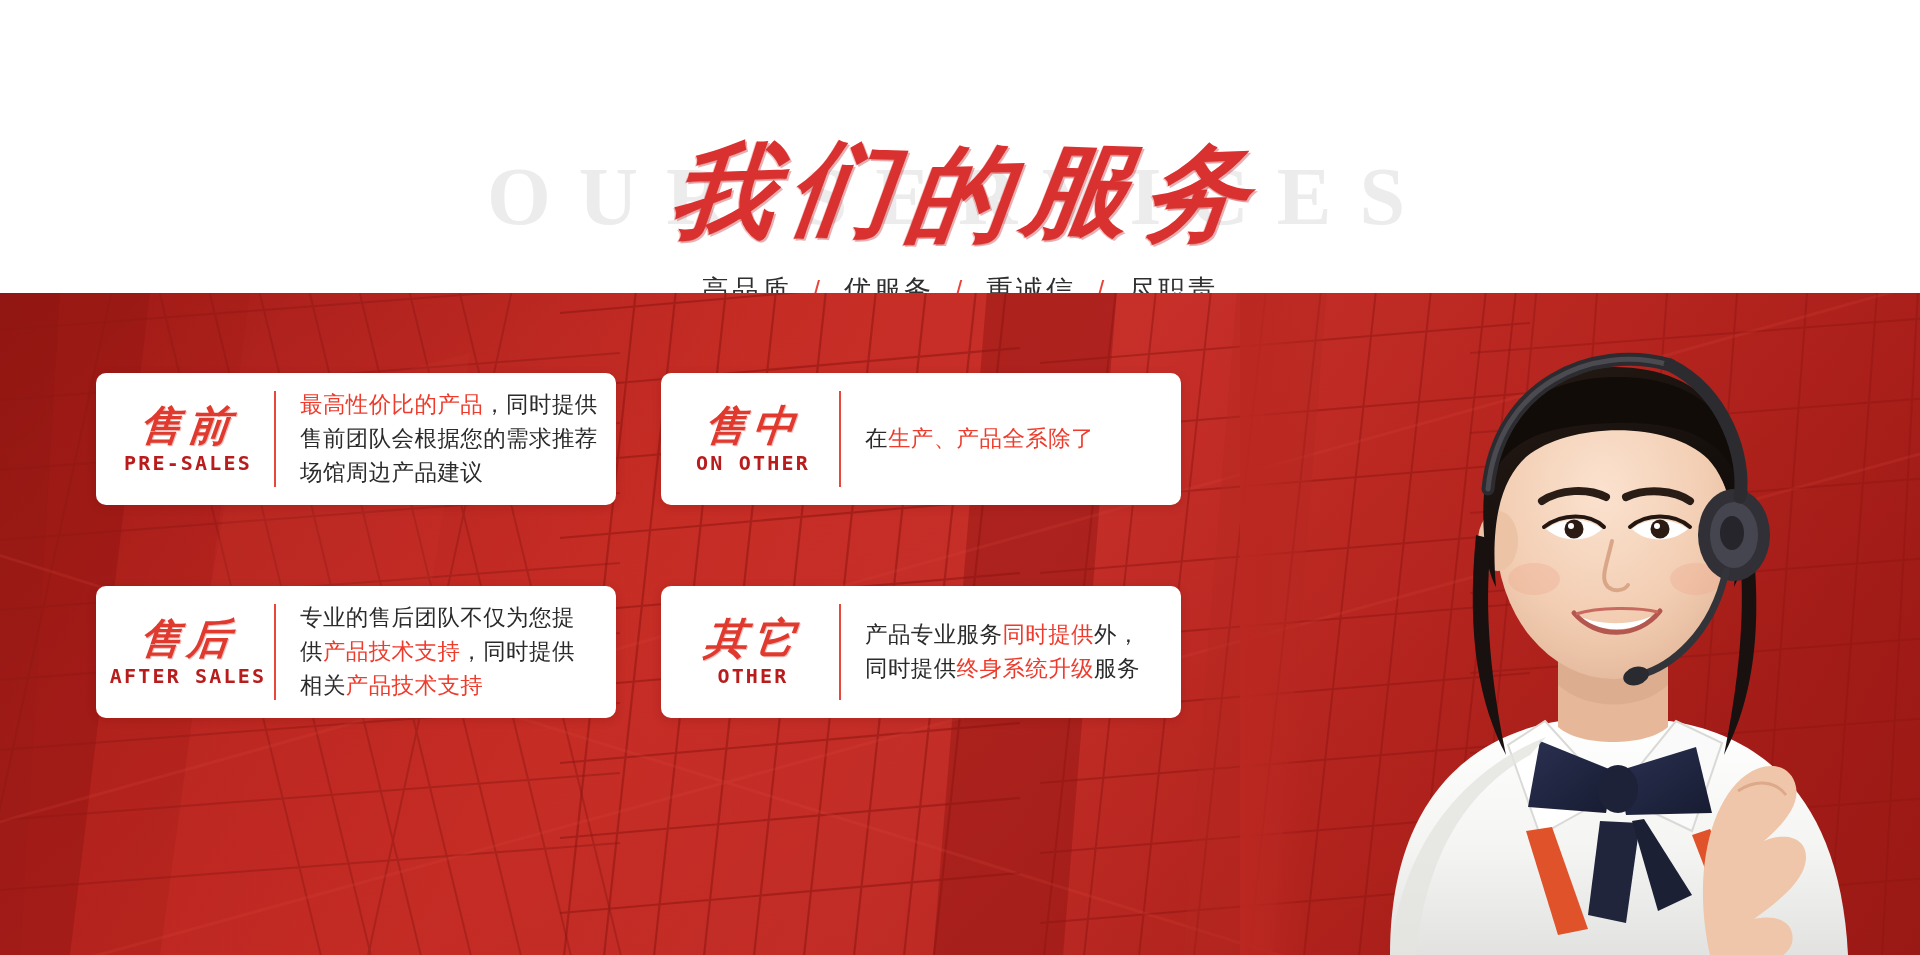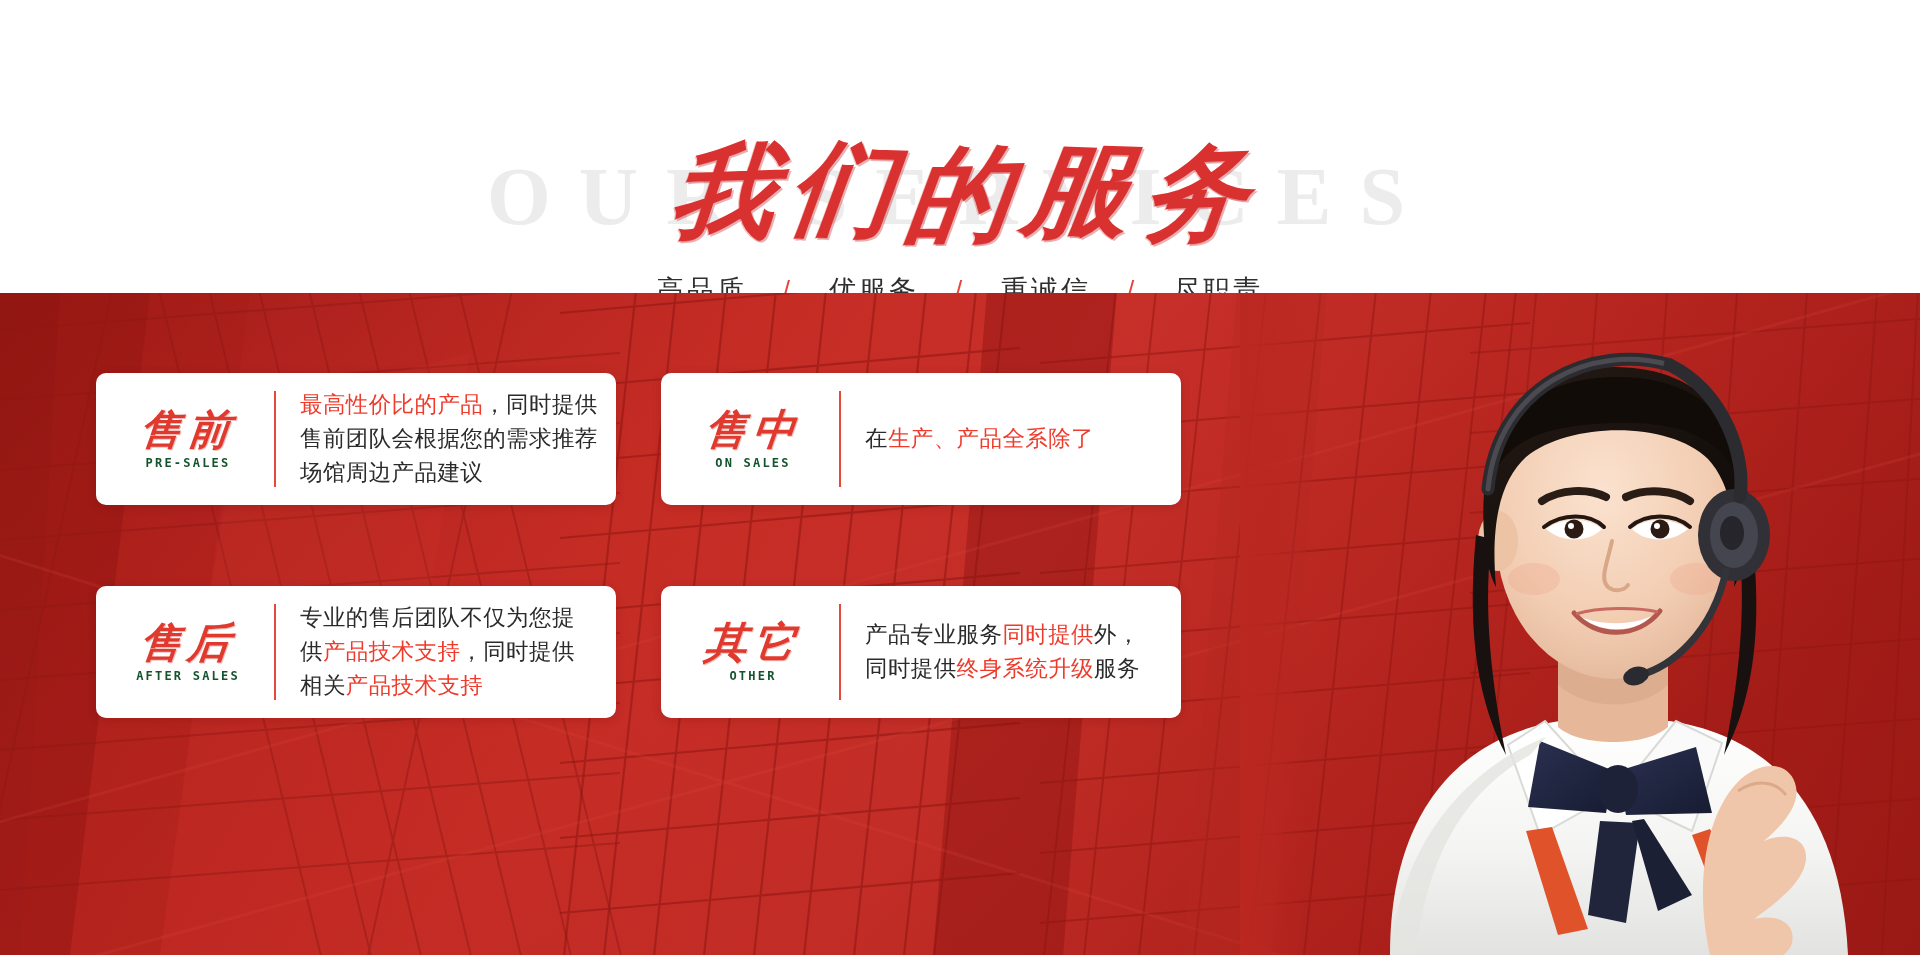--- a/index.html
+++ b/index.html
@@ -36,21 +36,21 @@
     transform:skewX(-7deg) rotate(-2deg);
     display:inline-block;
   }
   .brush-char:nth-child(2){ transform:skewX(-5deg) rotate(1.5deg) translateY(-4px); }
   .brush-char:nth-child(3){ transform:skewX(-8deg) rotate(-1deg) translateY(2px); }
   .brush-char:nth-child(4){ transform:skewX(-6deg) rotate(2deg) translateY(-3px); }
   .brush-char:nth-child(5){ transform:skewX(-9deg) rotate(-2.5deg) translateY(1px); }
 
   .tagline {
     position:absolute; left:50%; top:228px; transform:translateX(-50%);
-    white-space:nowrap; display:flex; align-items:center; gap:15px;
+    white-space:nowrap; display:flex; align-items:center; gap:0;
     font-size:27px; letter-spacing:3px; color:#2f2f2f; font-weight:400;justify-content:center;
   }
   .tagline .seg { padding:0 12px; }
   .tagline .sep { color:#e8443b; font-size:26px; padding:0 9px; font-weight:400; }
 
   
   .stage {
     position:absolute; left:0; top:293px; width:1920px; height:662px;
     overflow:hidden;
     background:
@@ -79,22 +79,22 @@
   .badge-cn {
     font-family:"DejaVu Serif","Liberation Serif",serif;
     font-size:42px; font-weight:700; font-style:italic;
     color:#e03a2f; line-height:1; letter-spacing:6px;
     transform:skewX(-6deg);
     text-shadow:1px 1px 0 rgba(200,40,32,.30);
     white-space:nowrap;
   }
   .badge-en {
     font-family:"DejaVu Sans Mono","Liberation Mono",monospace;
-    font-size:12px; font-weight:700; letter-spacing:2.2px;
-    color:#14532d; line-height:1; white-space:nowrap;
+    font-size:20px; font-weight:700; letter-spacing:2.2px;
+    color:#b91c1c; line-height:1; white-space:nowrap;
   }
   .card-rule {
     width:2px; align-self:stretch; margin:18px 0;
     background:#e8473c; flex:0 0 2px;
   }
   .card-body {
     padding:0 14px 0 24px; flex:1 1 auto;
     font-size:22.5px; line-height:1.52; color:#2b2b2b; letter-spacing:.4px;
   }
   .card-body .hl { color:#ef3b2c; }
@@ -253,21 +253,21 @@
         <div class="card-rule"></div>
         <div class="card-body">
           <p><span class="hl">最高性价比的产品</span><span>，同时提供</span></p>
           <p><span>售前团队会根据您的需求推荐</span></p>
           <p><span>场馆周边产品建议</span></p>
         </div>
       </div>
       <div class="card">
         <div class="card-badge">
           <div class="badge-cn">售中</div>
-          <div class="badge-en">ON SALES</div>
+          <div class="badge-en">ON OTHER</div>
         </div>
         <div class="card-rule"></div>
         <div class="card-body">
           <p><span>在</span><span class="hl">生产、产品全系除了</span></p>
         </div>
       </div>
       <div class="card">
         <div class="card-badge">
           <div class="badge-cn">售后</div>
           <div class="badge-en">AFTER SALES</div>

